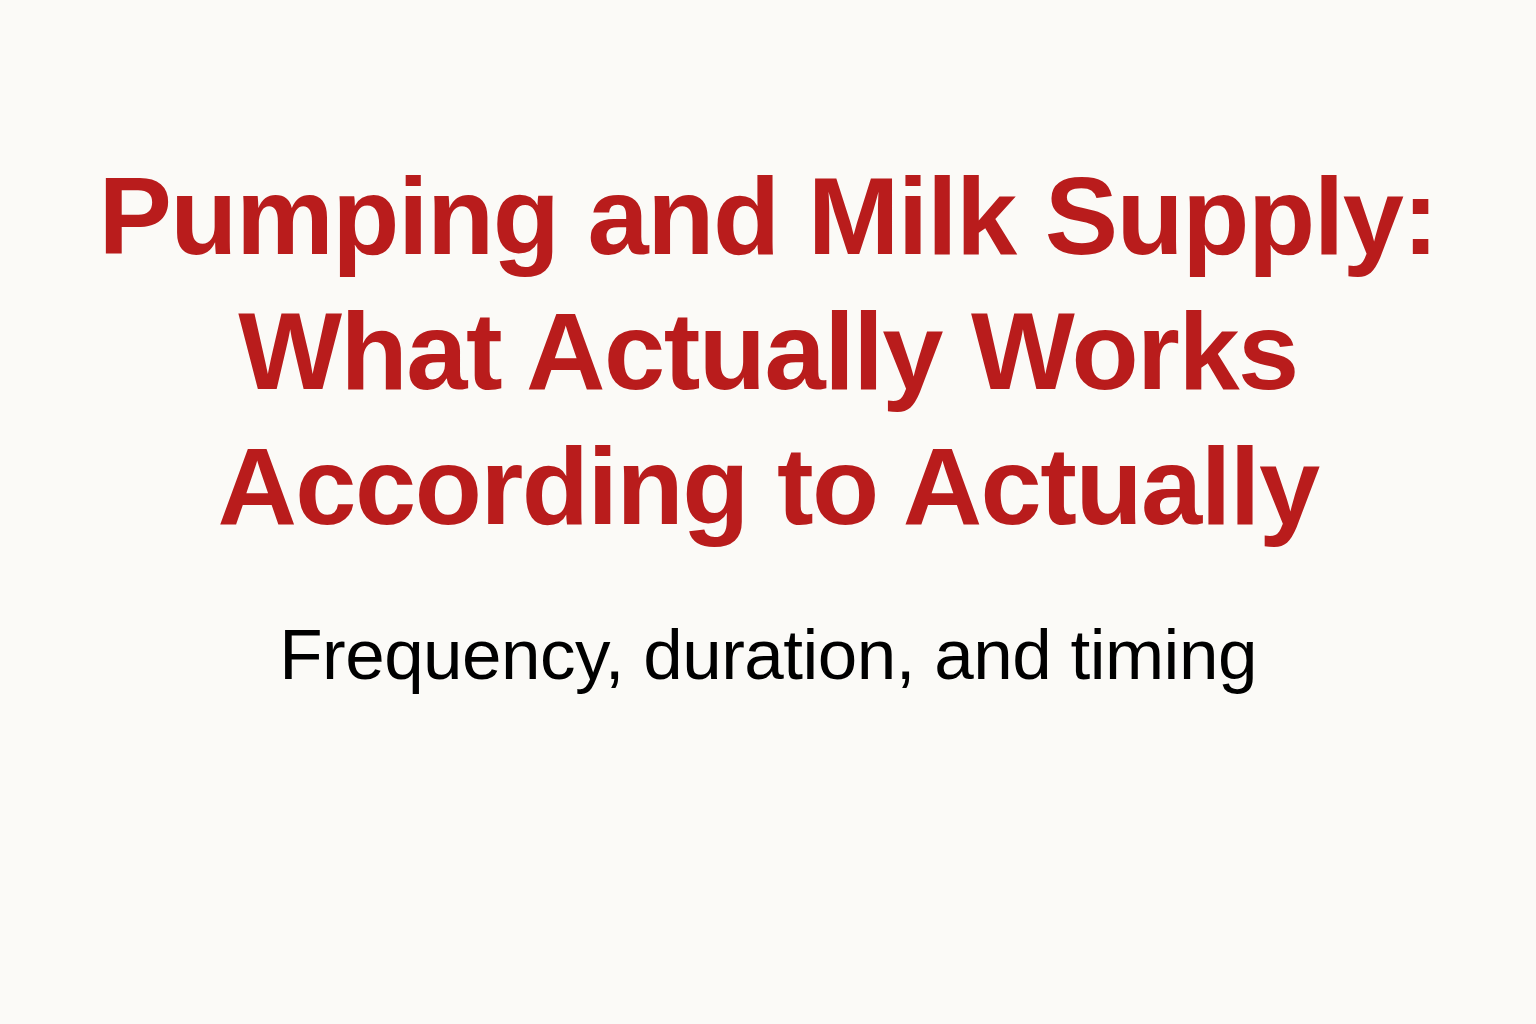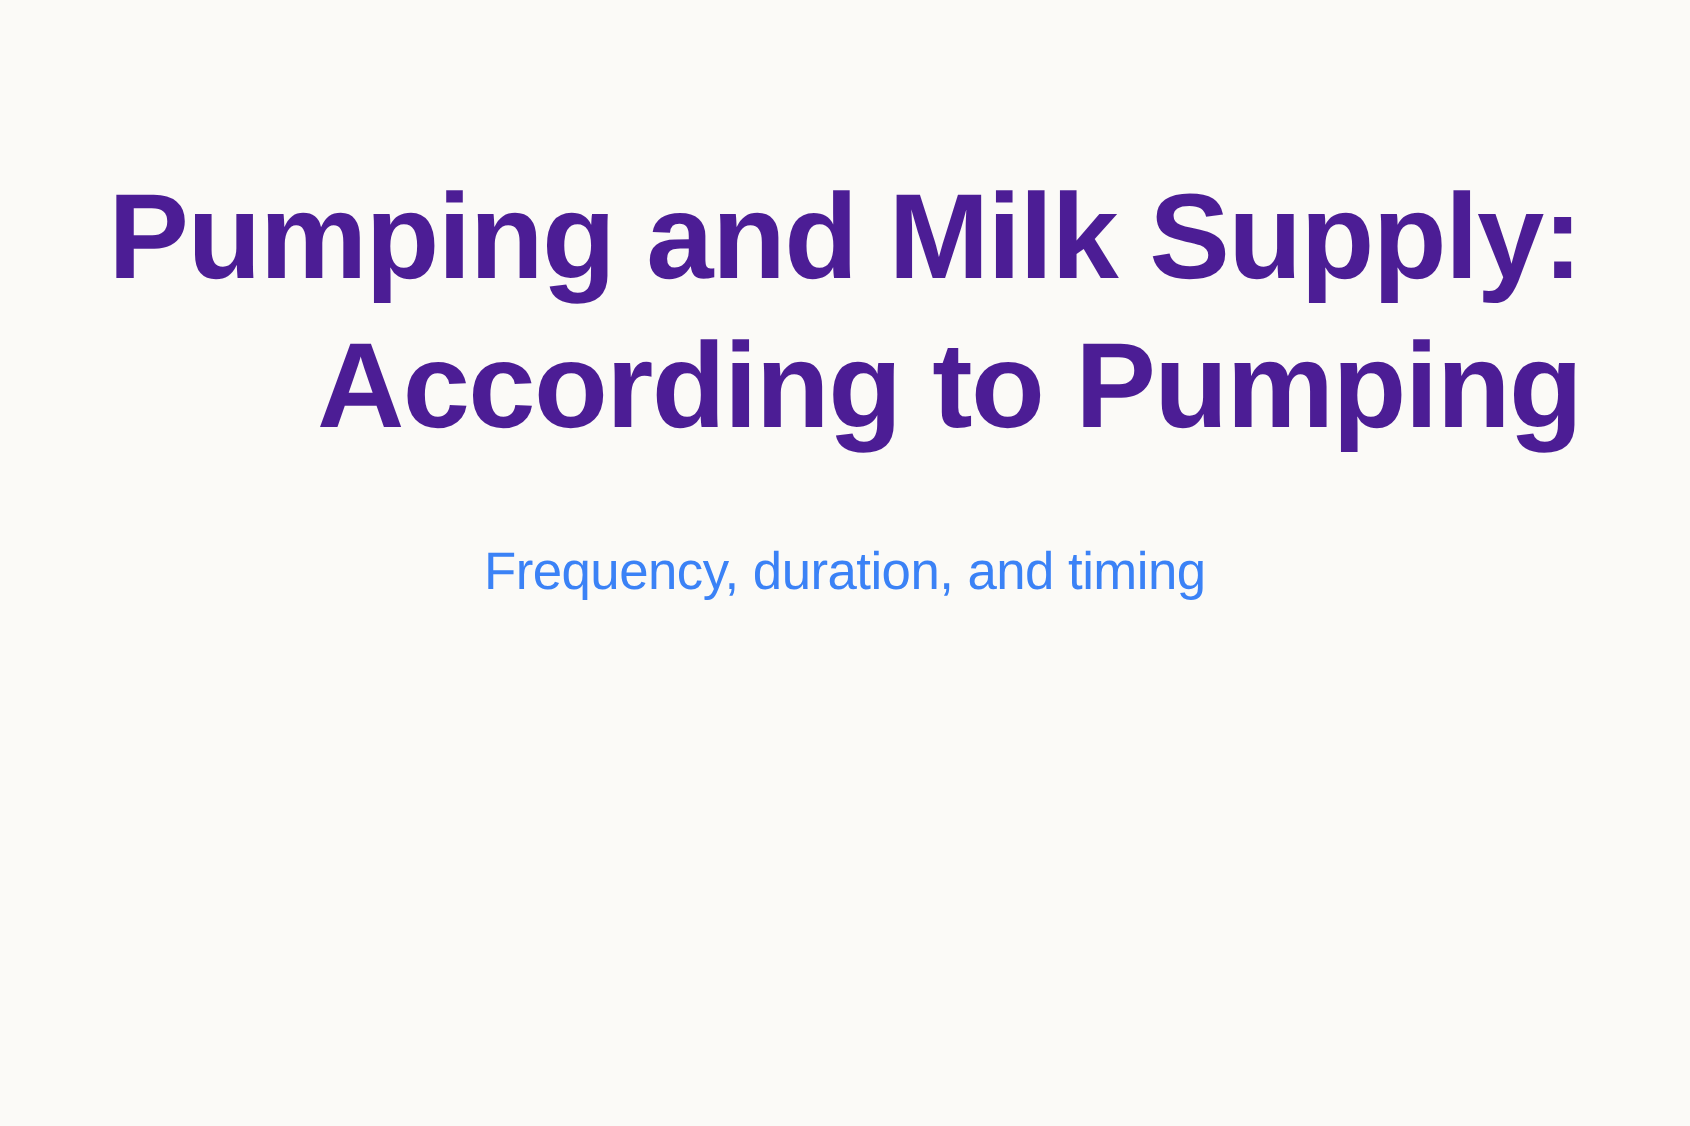--- a/index.html
+++ b/index.html
@@ -33,62 +33,62 @@
     display: flex;
     flex-direction: column;
     align-items: center;
     text-align: center;
     padding: 0 60px;
     box-sizing: border-box;
   }
 
   .headline {
     margin: 0;
-    color: #4c1d95;
+    color: #b91c1c;
     font-family: "Liberation Sans", sans-serif;
     font-size: 110px;
     font-weight: 700;
     line-height: 135px;
     letter-spacing: -1.5px;
     max-width: 1400px;
-    text-align: right;
   }
 
   .headline .line {
     display: block;
     white-space: nowrap;
   }
 
   .subtitle {
     margin: 0;
     margin-top: 58px;
-    color: #3b82f6;
+    color: #000000;
     font-family: "Liberation Sans", sans-serif;
-    font-size: 48px;
+    font-size: 71px;
     font-weight: 400;
     line-height: 88px;
     letter-spacing: -0.5px;
     max-width: 1280px;
   }
 
   .subtitle .line {
     display: block;
     white-space: nowrap;
   }
 </style>
 </head>
 <body>
 
 <div class="slide">
 
   <div class="title-block">
 
     <h1 class="headline">
       <span class="line">Pumping and Milk Supply:</span>
-      <span class="line">According to Pumping</span>
+      <span class="line">What Actually Works</span>
+      <span class="line">According to Actually</span>
     </h1>
 
     <p class="subtitle">
       <span class="line">Frequency, duration, and timing</span>
     </p>
 
   </div>
 
 </div>
 

